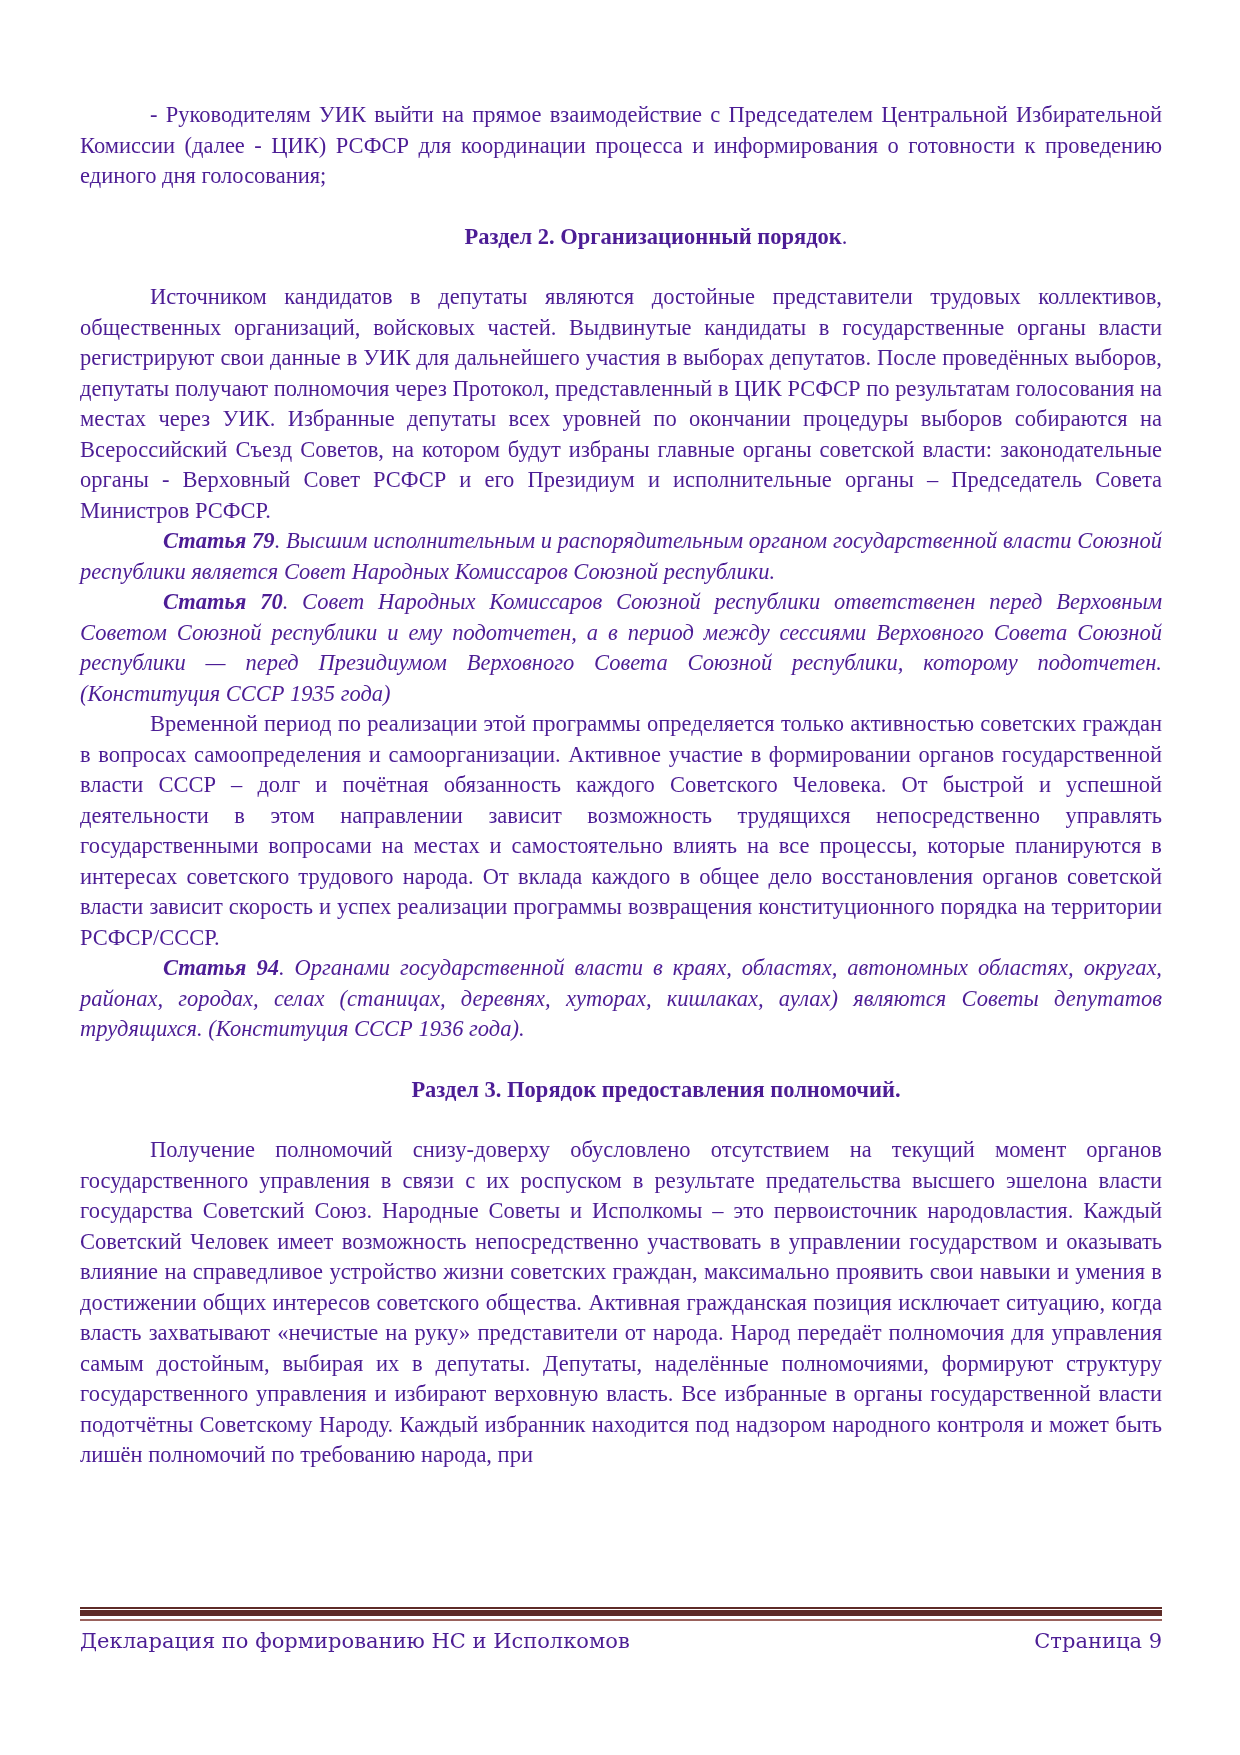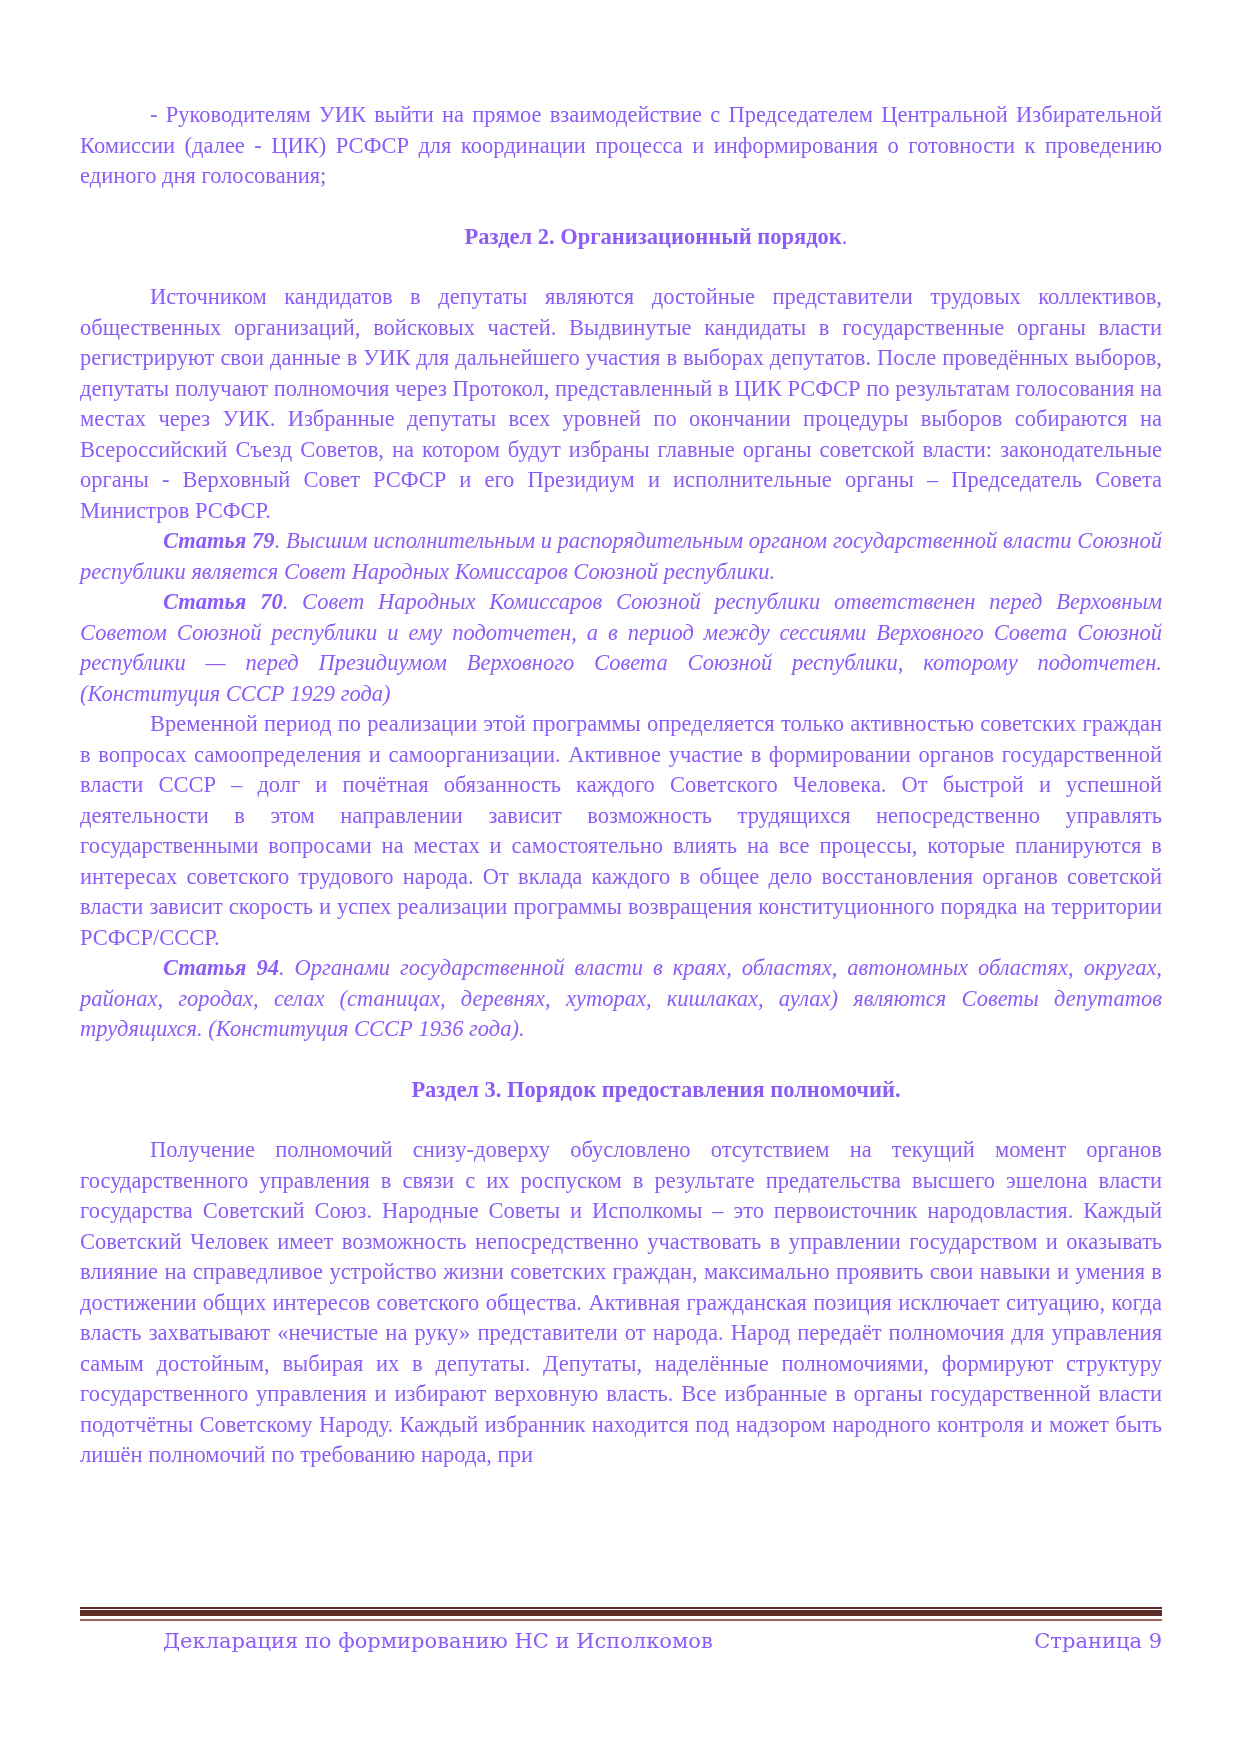--- a/index.html
+++ b/index.html
@@ -5,21 +5,21 @@
   html, body {
     margin: 0;
     padding: 0;
     background: #ffffff;
   }
   .page {
     position: relative;
     width: 1240px;
     height: 1692px;
     background: #ffffff;
-    color: #8b5cf6;
+    color: #4c1d95;
     font-family: "Liberation Serif", serif;
     overflow: hidden;
   }
   .content {
     position: absolute;
     top: 100px;
     left: 80px;
     width: 1082px;
     font-size: 22.5px;
     line-height: 30.5px;
@@ -56,33 +56,33 @@
     left: 80px;
     width: 1082px;
     top: 1628px;
     display: flex;
     justify-content: space-between;
     align-items: baseline;
     font-family: "DejaVu Serif", serif;
     font-size: 21px;
     line-height: 27px;
   }
-  .footer-text .doc-title { margin-left: 83px; }
+  .footer-text .doc-title { }
 </style>
 </head>
 <body>
 
 <div class="page">
 
   <div class="content">
       <p class="para"><span class="seg-normal">- Руководителям УИК выйти на прямое взаимодействие с Председателем Центральной Избирательной Комиссии (далее - ЦИК) РСФСР для координации процесса и информирования о готовности к проведению единого дня голосования;</span></p>
       <p class="heading"><span class="seg-bold">Раздел 2. Организационный порядок</span><span class="seg-normal">.</span></p>
       <p class="para"><span class="seg-normal">Источником кандидатов в депутаты являются достойные представители трудовых коллективов, общественных организаций, войсковых частей. Выдвинутые кандидаты в государственные органы власти регистрируют свои данные в УИК для дальнейшего участия в выборах депутатов. После проведённых выборов, депутаты получают полномочия через Протокол, представленный в ЦИК РСФСР по результатам голосования на местах через УИК. Избранные депутаты всех уровней по окончании процедуры выборов собираются на Всероссийский Съезд Советов, на котором будут избраны главные органы советской власти: законодательные органы - Верховный Совет РСФСР и его Президиум и исполнительные органы – Председатель Совета Министров РСФСР.</span></p>
       <p class="para"><span class="seg-bold-italic">Статья 79</span><span class="seg-italic">. Высшим исполнительным и распорядительным органом государственной власти Союзной республики является Совет Народных Комиссаров Союзной республики.</span></p>
-      <p class="para"><span class="seg-bold-italic">Статья 70</span><span class="seg-italic">. Совет Народных Комиссаров Союзной республики ответственен перед Верховным Советом Союзной республики и ему подотчетен, а в период между сессиями Верховного Совета Союзной республики — перед Президиумом Верховного Совета Союзной республики, которому подотчетен. (Конституция СССР 1929 года)</span></p>
+      <p class="para"><span class="seg-bold-italic">Статья 70</span><span class="seg-italic">. Совет Народных Комиссаров Союзной республики ответственен перед Верховным Советом Союзной республики и ему подотчетен, а в период между сессиями Верховного Совета Союзной республики — перед Президиумом Верховного Совета Союзной республики, которому подотчетен. (Конституция СССР 1935 года)</span></p>
       <p class="para"><span class="seg-normal">Временной период по реализации этой программы определяется только активностью советских граждан в вопросах самоопределения и самоорганизации. Активное участие в формировании органов государственной власти СССР – долг и почётная обязанность каждого Советского Человека. От быстрой и успешной деятельности в этом направлении зависит возможность трудящихся непосредственно управлять государственными вопросами на местах и самостоятельно влиять на все процессы, которые планируются в интересах советского трудового народа. От вклада каждого в общее дело восстановления органов советской власти зависит скорость и успех реализации программы возвращения конституционного порядка на территории РСФСР/СССР.</span></p>
       <p class="para"><span class="seg-bold-italic">Статья 94</span><span class="seg-italic">. Органами государственной власти в краях, областях, автономных областях, округах, районах, городах, селах (станицах, деревнях, хуторах, кишлаках, аулах) являются Советы депутатов трудящихся. (Конституция СССР 1936 года).</span></p>
       <p class="heading"><span class="seg-bold">Раздел 3. Порядок предоставления полномочий.</span></p>
       <p class="para"><span class="seg-normal">Получение полномочий снизу-доверху обусловлено отсутствием на текущий момент органов государственного управления в связи с их роспуском в результате предательства высшего эшелона власти государства Советский Союз. Народные Советы и Исполкомы – это первоисточник народовластия. Каждый Советский Человек имеет возможность непосредственно участвовать в управлении государством и оказывать влияние на справедливое устройство жизни советских граждан, максимально проявить свои навыки и умения в достижении общих интересов советского общества. Активная гражданская позиция исключает ситуацию, когда власть захватывают «нечистые на руку» представители от народа. Народ передаёт полномочия для управления самым достойным, выбирая их в депутаты. Депутаты, наделённые полномочиями, формируют структуру государственного управления и избирают верховную власть. Все избранные в органы государственной власти подотчётны Советскому Народу. Каждый избранник находится под надзором народного контроля и может быть лишён полномочий по требованию народа, при</span></p>
     </div>
 
   <div class="footer-rule">
     <div class="rule-1" style="background-color: rgb(94, 43, 39);"></div>
     <div class="rule-2" style="background-color: rgb(94, 43, 39);"></div>
     <div class="rule-3" style="background-color: rgb(154, 98, 92);"></div>

